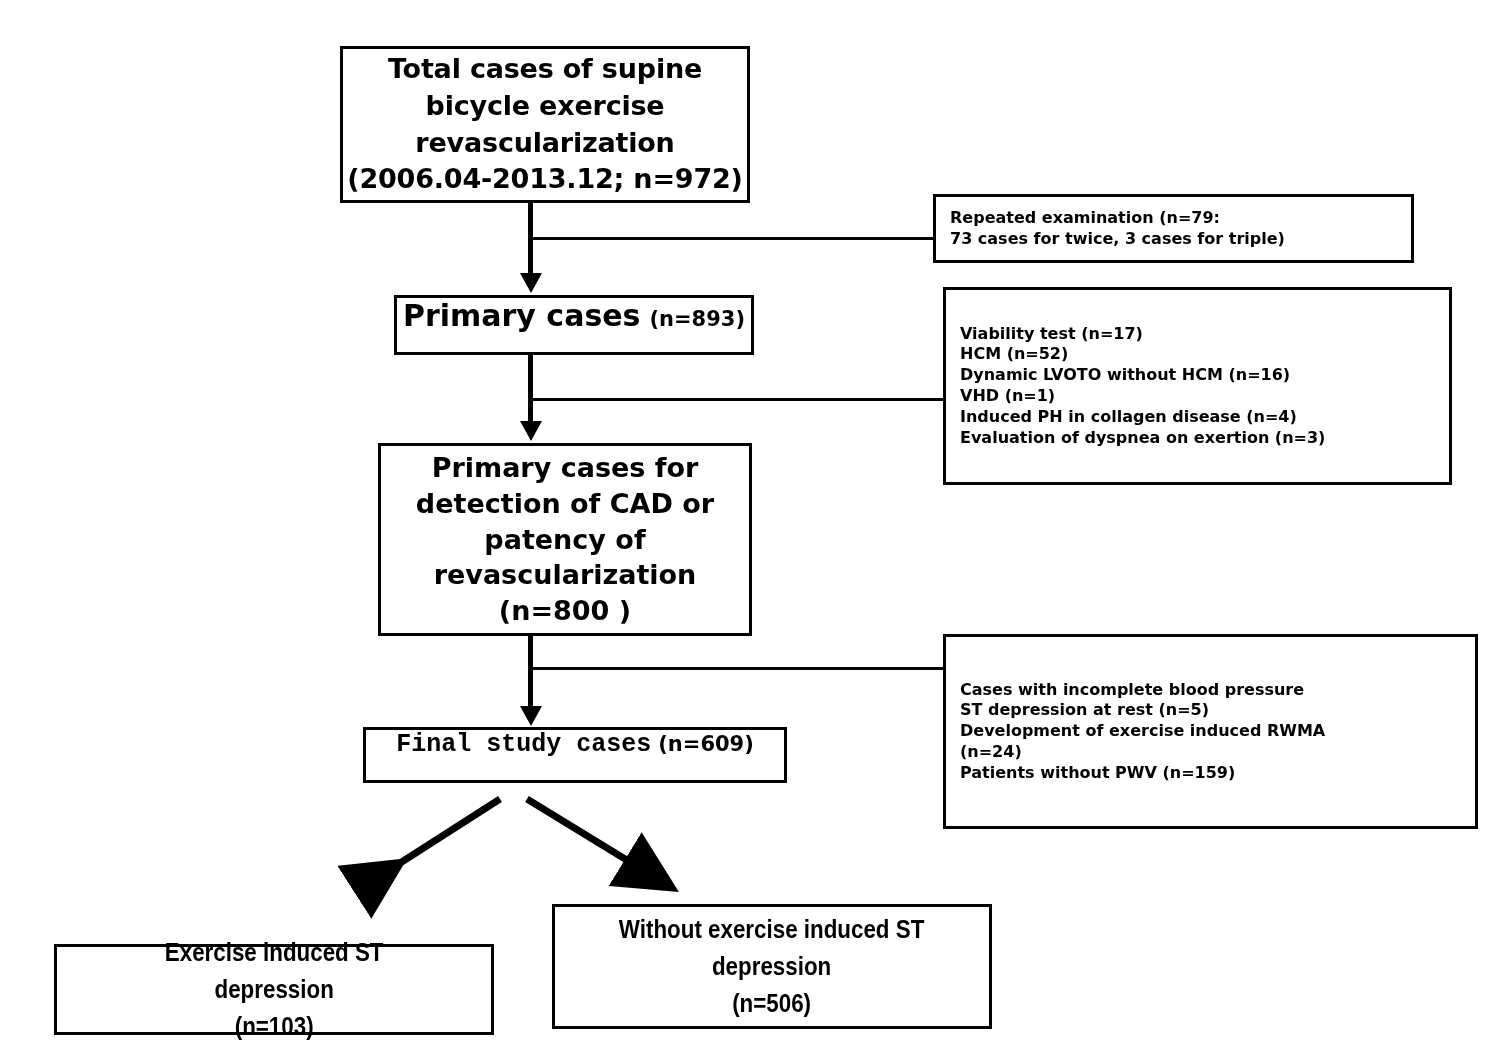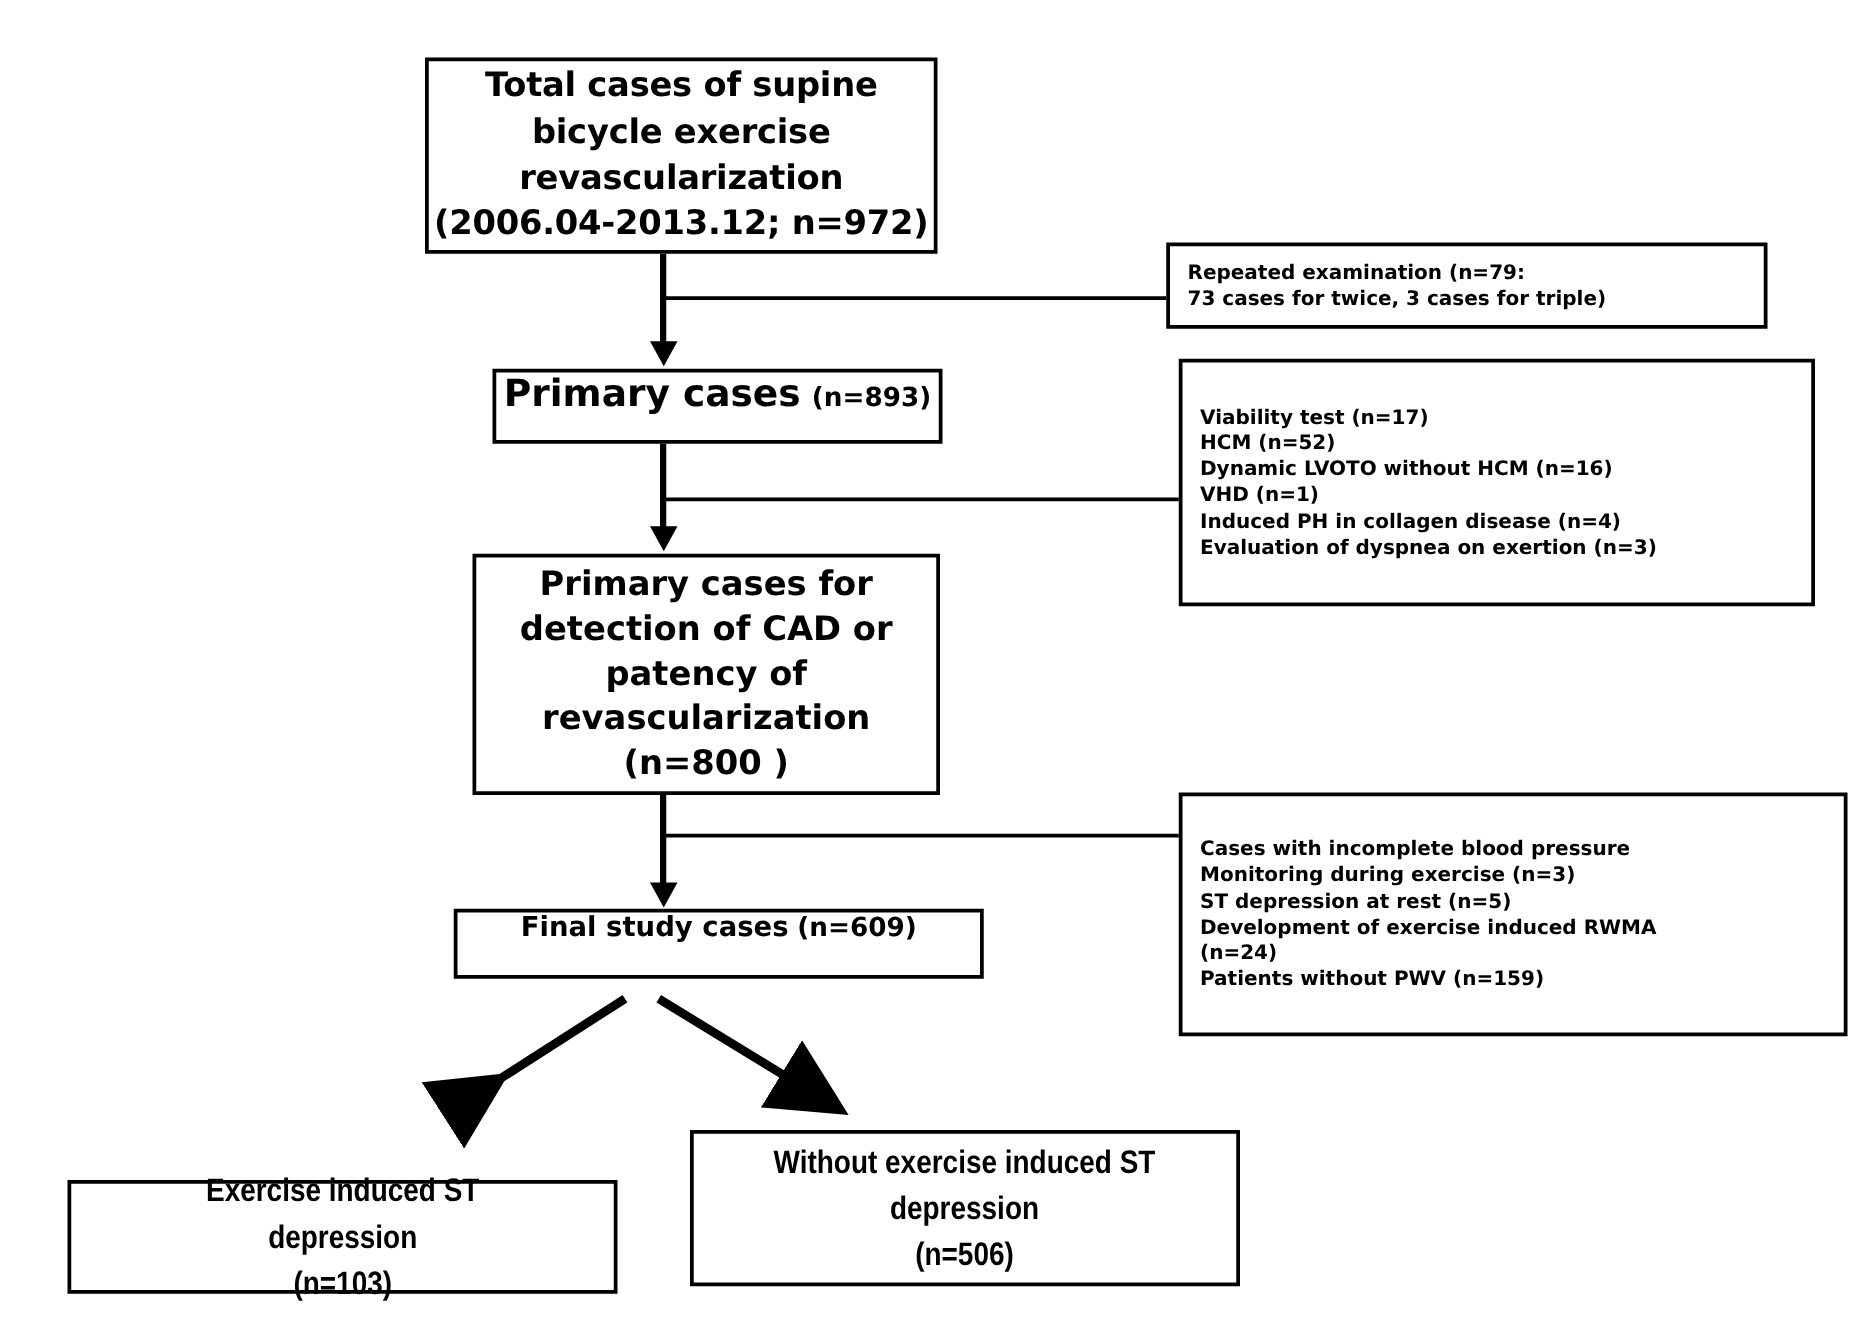--- a/index.html
+++ b/index.html
@@ -43,21 +43,21 @@
   #box-primary .small { font-size: 21px; margin-left: 9px; }
 
   #box-primary-cad {
     left: 338px; top: 443px; width: 374px; height: 193px;
     font-size: 27px; line-height: 1.33; margin-left: 40px;
   }
   #box-final {
     left: 363px; top: 727px; width: 424px; height: 56px;
     flex-direction: row; justify-content: center; align-items: baseline;
   }
-  #box-final .big   { font-size: 22px; }
+  #box-final .big   { font-size: 25px; font-family: Liberation Mono, monospace; }
   #box-final .small { font-size: 21px; margin-left: 7px; }
 
   
   .outcome {
     font-family: "Liberation Sans Narrow", "Liberation Sans", sans-serif;
     font-size: 26px; line-height: 1.42;
     transform-origin: center center;
   }
   .outcome .inner { transform: scaleX(0.86); }
   #box-std  { left: 54px;  top: 916px; width: 440px; height: 91px; margin-top: 28px; }
@@ -176,20 +176,19 @@
     <div class="nowrap">Viability test (n=17)</div>
     <div class="nowrap">HCM (n=52)</div>
     <div class="nowrap">Dynamic LVOTO without HCM (n=16)</div>
     <div class="nowrap">VHD (n=1)</div>
     <div class="nowrap">Induced PH in collagen disease (n=4)</div>
     <div class="nowrap">Evaluation of dyspnea on exertion (n=3)</div>
   </div>
 
   <div class="box left excl" id="excl-final">
     <div class="nowrap">Cases with incomplete blood pressure</div>
-    <div class="nowrap">Monitoring during exercise (n=3)</div>
     <div class="nowrap">ST depression at rest (n=5)</div>
     <div class="nowrap">Development of exercise induced RWMA</div>
     <div class="nowrap">(n=24)</div>
     <div class="nowrap">Patients without PWV (n=159)</div>
   </div>
 
 </div>
 
 </body></html>

